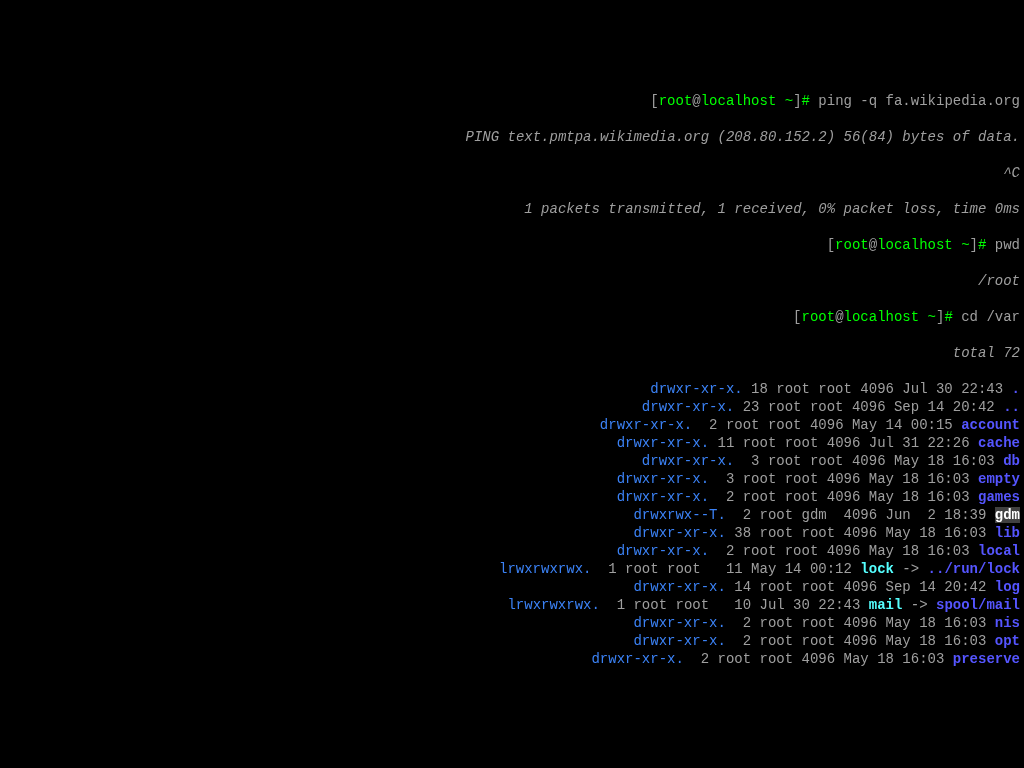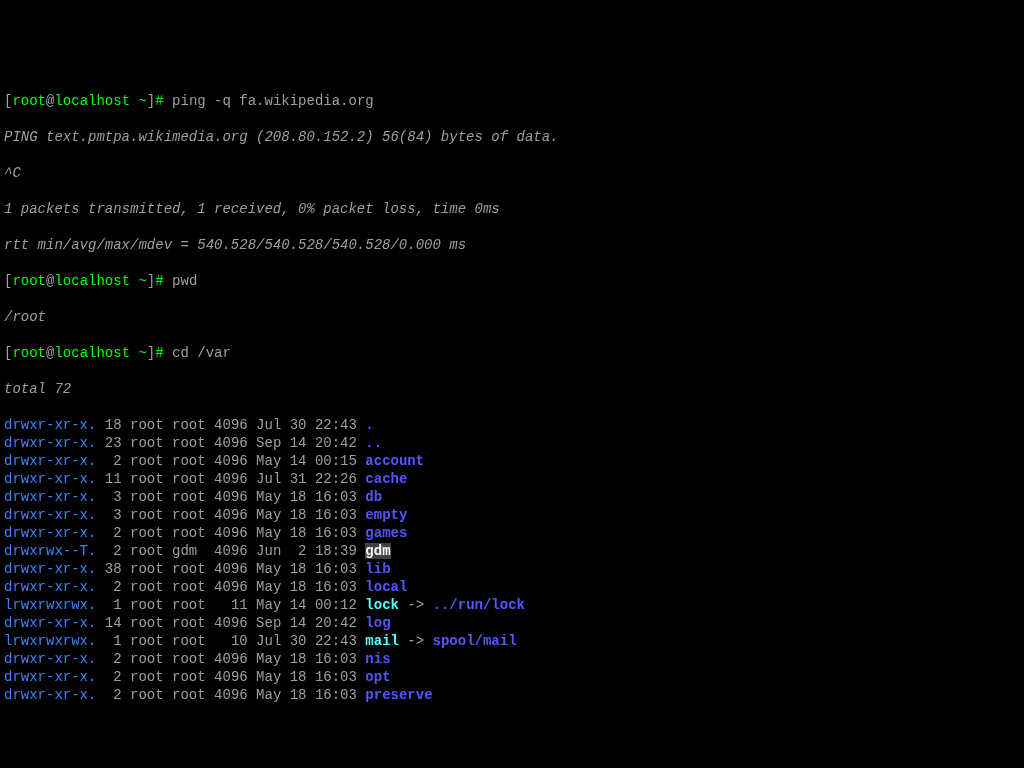--- a/index.html
+++ b/index.html
@@ -8,21 +8,21 @@
     width: 1024px;
     height: 768px;
     font-family: "Courier New", monospace;
     font-size: 14px;
     line-height: 18px;
     color: #9f9f9f;
     overflow: hidden;
     white-space: pre;
     padding: 2px 4px;
   }
-  .ln { display: block; }
+  .ln { display: block; text-align: right; }
   .user { color: #00ff00; }
   .host { color: #00ff00; }
   .dir  { color: #00ff00; }
   .hash { color: #00ff00; }
   .cmd  { color: #9f9f9f; }
   .out  { color: #9f9f9f; font-style: italic; }
   .ls-perm { color: #3b82f6; }
   .ls-num  { color: #9f9f9f; }
   .ls-meta { color: #9f9f9f; }
   .d-blue  { color: #5555ff; font-weight: bold; }
@@ -32,21 +32,20 @@
 </head>
 <body>
 
 
 
 <div class="terminal">
 <span class="ln">[<span class="user">root</span>@<span class="host">localhost</span> <span class="dir">~</span>]<span class="hash">#</span> <span class="cmd">ping -q fa.wikipedia.org</span></span>
 <span class="ln out">PING text.pmtpa.wikimedia.org (208.80.152.2) 56(84) bytes of data.</span>
 <span class="ln out">^C</span>
 <span class="ln out">1 packets transmitted, 1 received, 0% packet loss, time 0ms</span>
-<span class="ln out">rtt min/avg/max/mdev = 540.528/540.528/540.528/0.000 ms</span>
 <span class="ln">[<span class="user">root</span>@<span class="host">localhost</span> <span class="dir">~</span>]<span class="hash">#</span> <span class="cmd">pwd</span></span>
 <span class="ln out">/root</span>
 <span class="ln">[<span class="user">root</span>@<span class="host">localhost</span> <span class="dir">~</span>]<span class="hash">#</span> <span class="cmd">cd /var</span></span>
 <span class="ln out">total 72</span>
 <div id="ls-list"><span class="ln"><span class="ls-perm">drwxr-xr-x.</span> <span class="ls-num">18</span> <span class="ls-meta">root root</span> <span class="ls-meta">4096</span> <span class="ls-meta">Jul 30 22:43</span> <span class="d-blue">.</span></span><span class="ln"><span class="ls-perm">drwxr-xr-x.</span> <span class="ls-num">23</span> <span class="ls-meta">root root</span> <span class="ls-meta">4096</span> <span class="ls-meta">Sep 14 20:42</span> <span class="d-blue">..</span></span><span class="ln"><span class="ls-perm">drwxr-xr-x.</span> <span class="ls-num"> 2</span> <span class="ls-meta">root root</span> <span class="ls-meta">4096</span> <span class="ls-meta">May 14 00:15</span> <span class="d-blue">account</span></span><span class="ln"><span class="ls-perm">drwxr-xr-x.</span> <span class="ls-num">11</span> <span class="ls-meta">root root</span> <span class="ls-meta">4096</span> <span class="ls-meta">Jul 31 22:26</span> <span class="d-blue">cache</span></span><span class="ln"><span class="ls-perm">drwxr-xr-x.</span> <span class="ls-num"> 3</span> <span class="ls-meta">root root</span> <span class="ls-meta">4096</span> <span class="ls-meta">May 18 16:03</span> <span class="d-blue">db</span></span><span class="ln"><span class="ls-perm">drwxr-xr-x.</span> <span class="ls-num"> 3</span> <span class="ls-meta">root root</span> <span class="ls-meta">4096</span> <span class="ls-meta">May 18 16:03</span> <span class="d-blue">empty</span></span><span class="ln"><span class="ls-perm">drwxr-xr-x.</span> <span class="ls-num"> 2</span> <span class="ls-meta">root root</span> <span class="ls-meta">4096</span> <span class="ls-meta">May 18 16:03</span> <span class="d-blue">games</span></span><span class="ln"><span class="ls-perm">drwxrwx--T.</span> <span class="ls-num"> 2</span> <span class="ls-meta">root gdm </span> <span class="ls-meta">4096</span> <span class="ls-meta">Jun  2 18:39</span> <span class="hl-blue">gdm</span></span><span class="ln"><span class="ls-perm">drwxr-xr-x.</span> <span class="ls-num">38</span> <span class="ls-meta">root root</span> <span class="ls-meta">4096</span> <span class="ls-meta">May 18 16:03</span> <span class="d-blue">lib</span></span><span class="ln"><span class="ls-perm">drwxr-xr-x.</span> <span class="ls-num"> 2</span> <span class="ls-meta">root root</span> <span class="ls-meta">4096</span> <span class="ls-meta">May 18 16:03</span> <span class="d-blue">local</span></span><span class="ln"><span class="ls-perm">lrwxrwxrwx.</span> <span class="ls-num"> 1</span> <span class="ls-meta">root root</span> <span class="ls-meta">  11</span> <span class="ls-meta">May 14 00:12</span> <span class="d-cyan">lock</span> <span class="out">-&gt;</span> <span class="d-blue">../run/lock</span></span><span class="ln"><span class="ls-perm">drwxr-xr-x.</span> <span class="ls-num">14</span> <span class="ls-meta">root root</span> <span class="ls-meta">4096</span> <span class="ls-meta">Sep 14 20:42</span> <span class="d-blue">log</span></span><span class="ln"><span class="ls-perm">lrwxrwxrwx.</span> <span class="ls-num"> 1</span> <span class="ls-meta">root root</span> <span class="ls-meta">  10</span> <span class="ls-meta">Jul 30 22:43</span> <span class="d-cyan">mail</span> <span class="out">-&gt;</span> <span class="d-blue">spool/mail</span></span><span class="ln"><span class="ls-perm">drwxr-xr-x.</span> <span class="ls-num"> 2</span> <span class="ls-meta">root root</span> <span class="ls-meta">4096</span> <span class="ls-meta">May 18 16:03</span> <span class="d-blue">nis</span></span><span class="ln"><span class="ls-perm">drwxr-xr-x.</span> <span class="ls-num"> 2</span> <span class="ls-meta">root root</span> <span class="ls-meta">4096</span> <span class="ls-meta">May 18 16:03</span> <span class="d-blue">opt</span></span><span class="ln"><span class="ls-perm">drwxr-xr-x.</span> <span class="ls-num"> 2</span> <span class="ls-meta">root root</span> <span class="ls-meta">4096</span> <span class="ls-meta">May 18 16:03</span> <span class="d-blue">preserve</span></span></div>
 
 
 
 
 </div>

